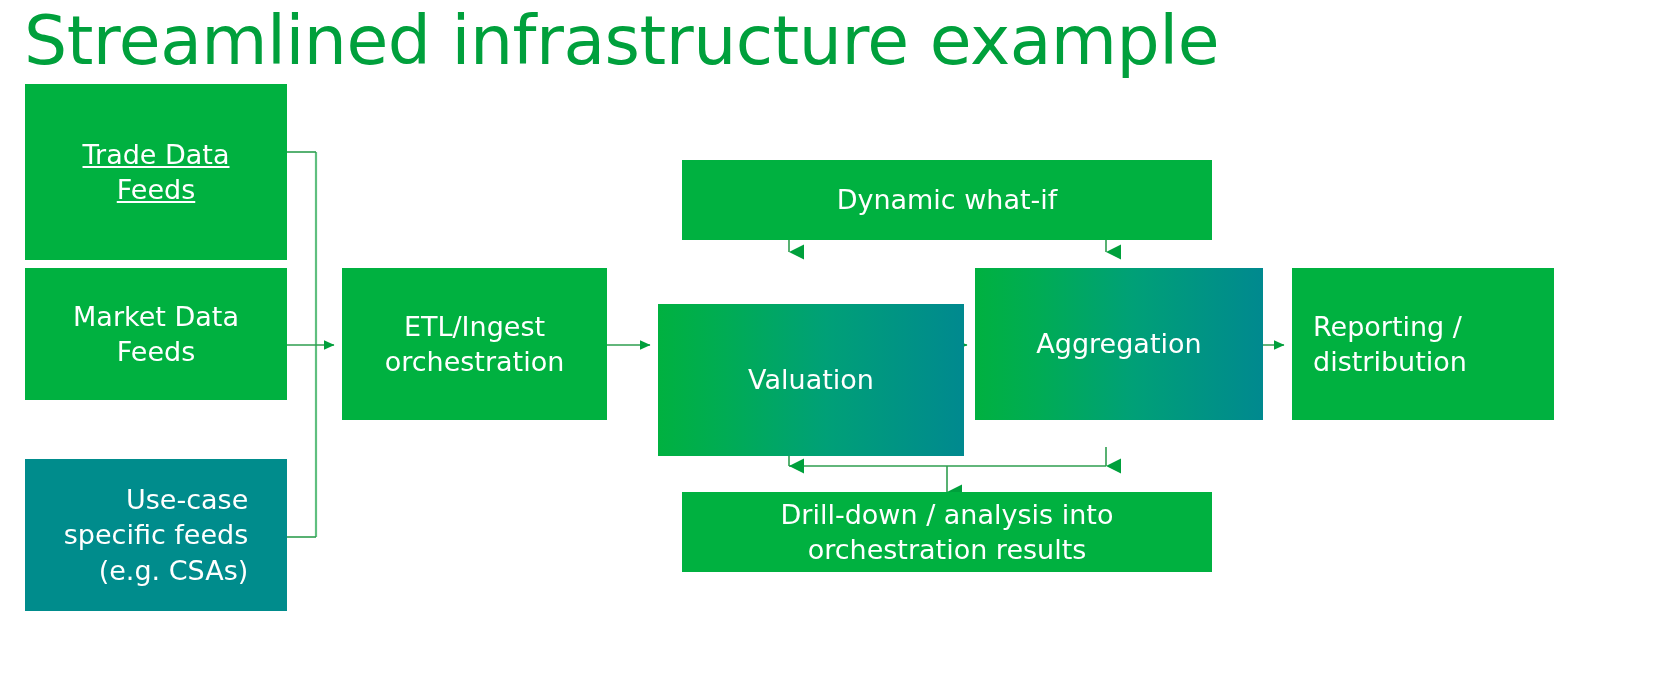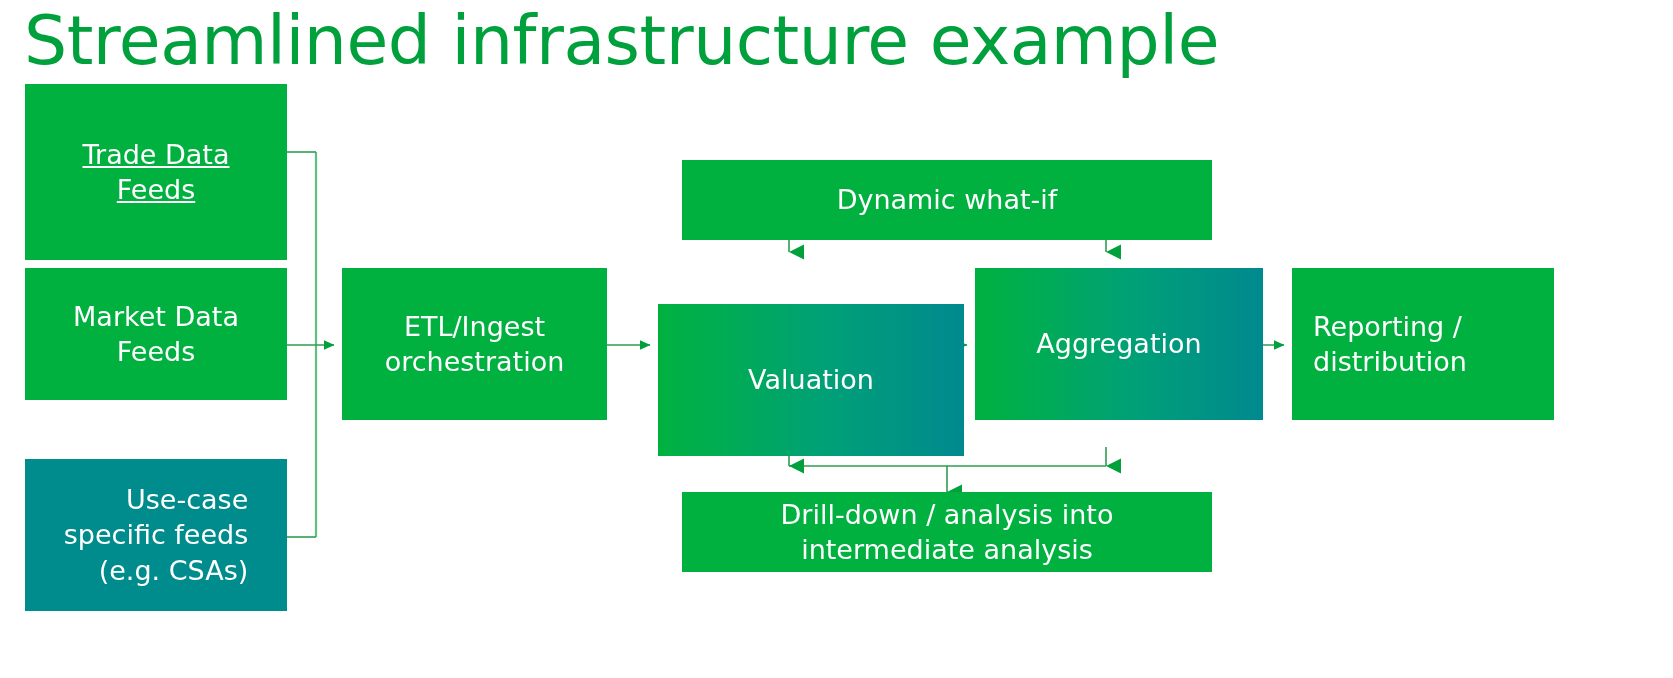--- a/index.html
+++ b/index.html
@@ -145,16 +145,16 @@
     <span class="node-label">Reporting /
 distribution</span>
   </div>
 
   <div class="node fill-green" style="left:682px; top:121px; width:530px; height:80px;margin-top:39px;">
     <span class="node-label">Dynamic what-if</span>
   </div>
 
   <div class="node fill-green" style="left:682px; top:492px; width:530px; height:80px;">
     <span class="node-label">Drill-down / analysis into
-intermediate analysis</span>
+orchestration results</span>
   </div>
 
 </div>
 
 </body></html>

